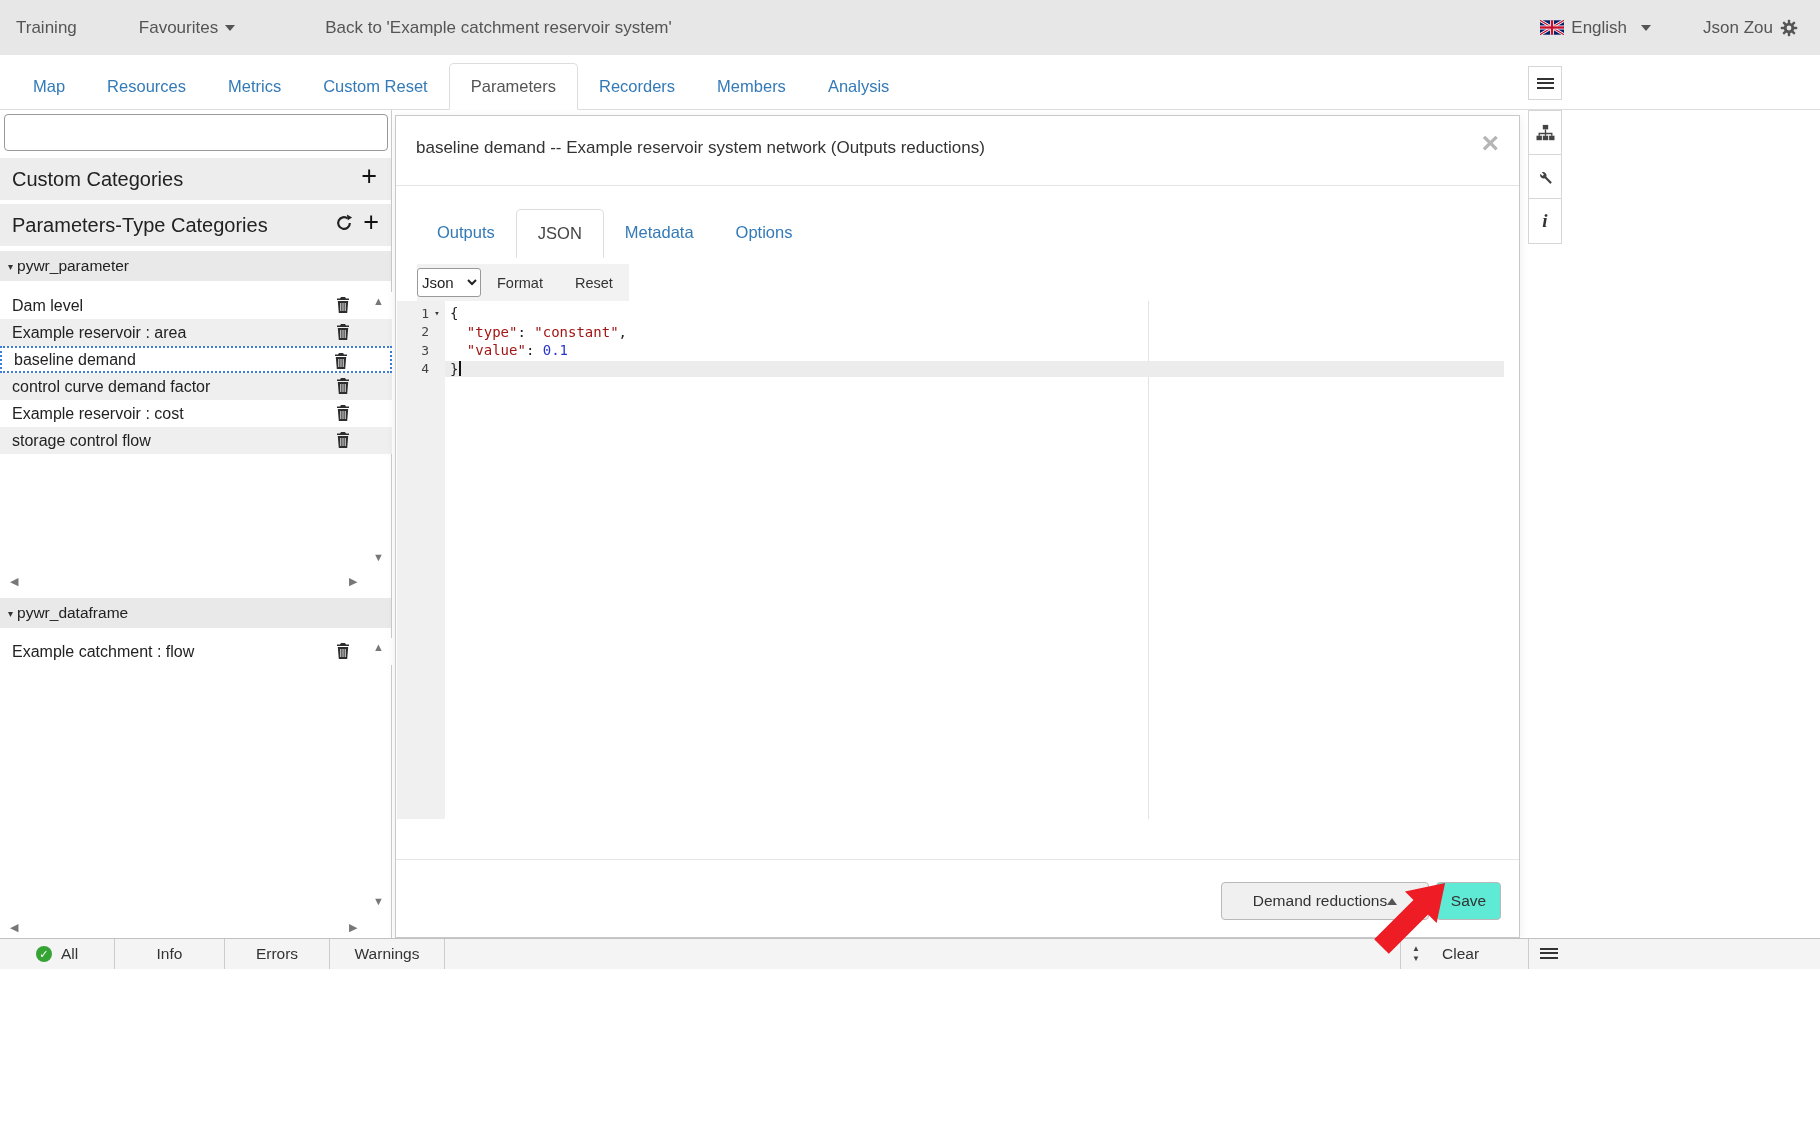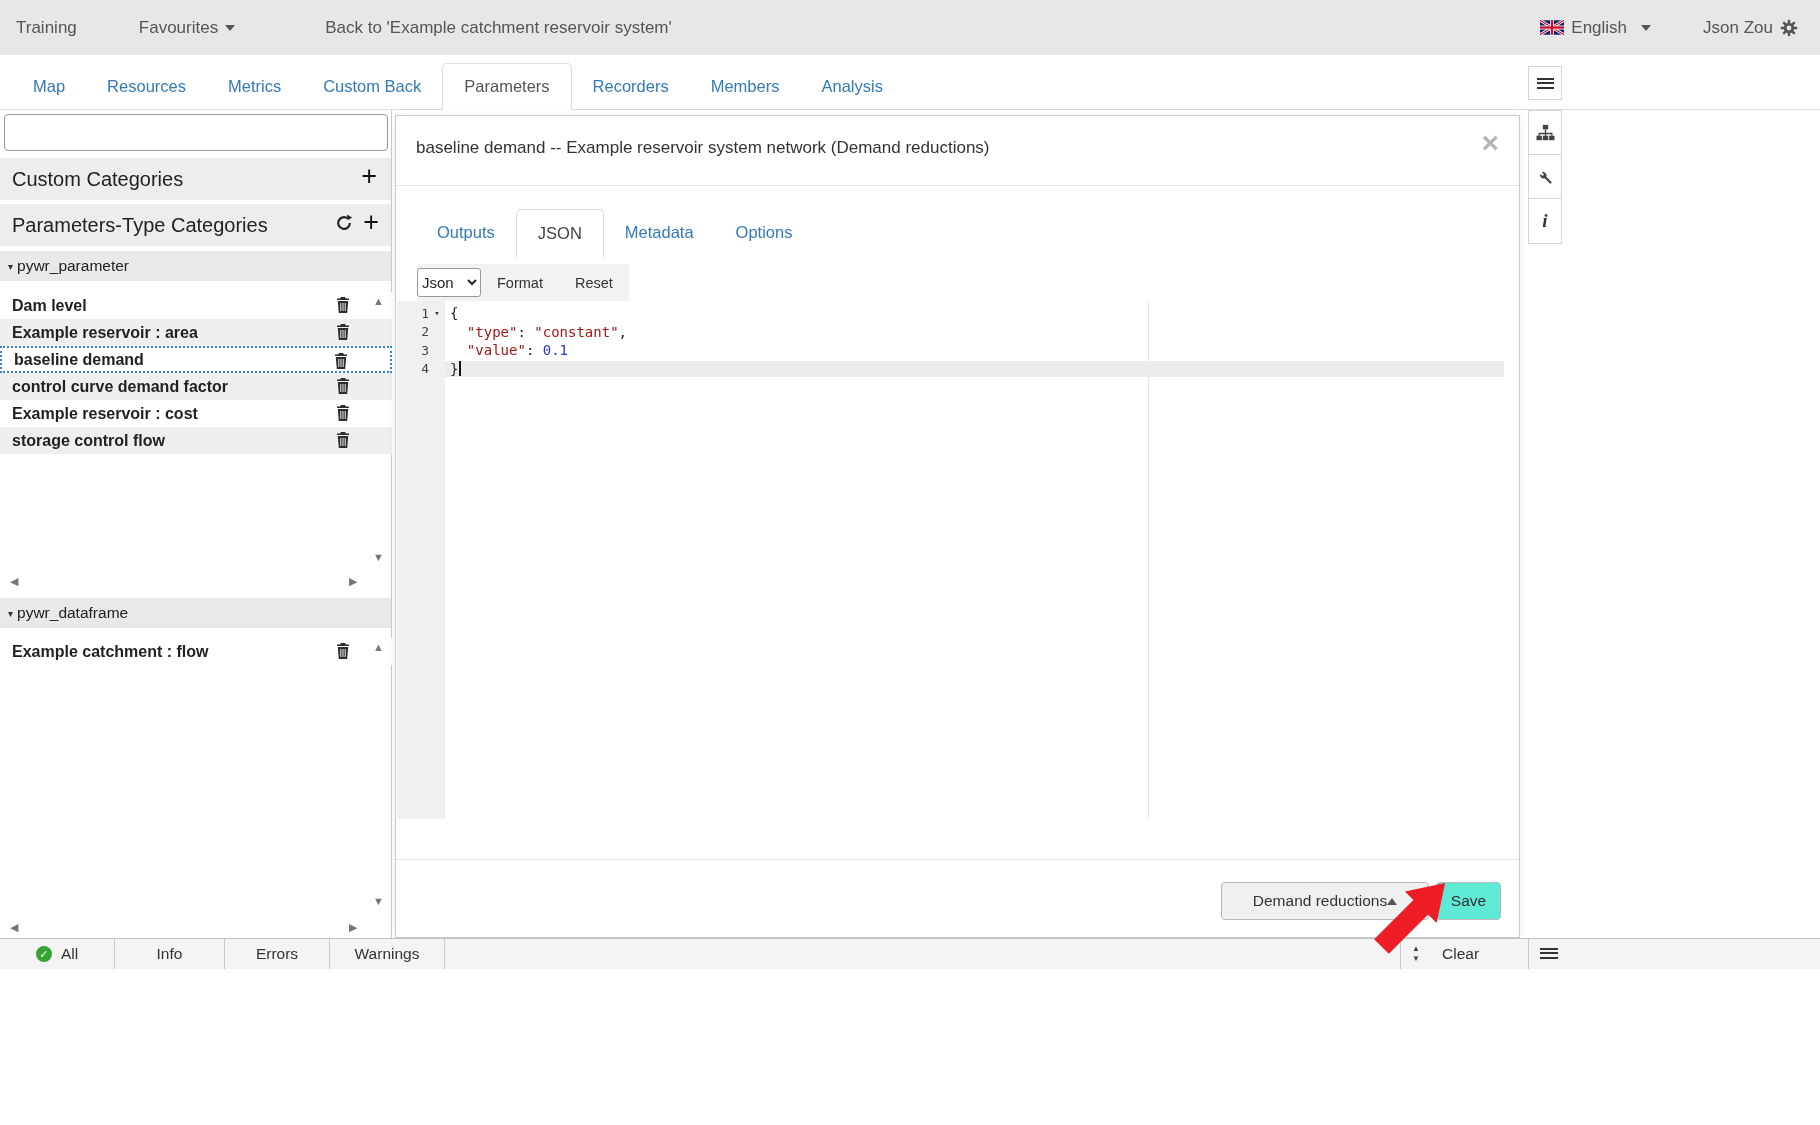--- a/index.html
+++ b/index.html
@@ -55,21 +55,21 @@
   .hbtn { position:absolute; cursor:pointer; color:#111; }
   .plusbtn { font-size:27px; line-height:1; font-weight:400; top:5px; }
   .sb-h1 .plusbtn { right:14px; }
   .sb-h2 .plusbtn { right:12px; }
   .refbtn { right:38px; top:10px; }
   .grp-header { position:absolute; left:0; width:100%; height:30px; background:#e9e9e9;
     display:flex; align-items:center; padding-left:8px; font-size:15.5px; color:#222;
     cursor:pointer; gap:4px; }
   .grp1 { top:141px; } .grp2 { top:488px; }
   .gcaret { font-size:10px; color:#333; }
-  .plist { position:absolute; left:0; width:392px;font-weight:bold; }
+  .plist { position:absolute; left:0; width:392px; }
   .list1 { top:182px; } .list2 { top:528px; }
   .prow { height:27px; display:flex; align-items:center; padding-left:12px;
     font-size:16px; color:#222; position:relative; cursor:pointer; background:#fff; }
   .list1 .prow:nth-child(even) { background:#efefef; }
   .prow.selected { border:2px dotted var(--selection_border,#3b7dd8); background:#fff; }
   .trash { position:absolute; right:42px; top:5px; cursor:pointer; }
   .sarrow { position:absolute; color:#777; font-size:11px; cursor:pointer;
     line-height:1; user-select:none; }
 
   
@@ -189,21 +189,21 @@
           <circle cx="12" cy="12" r="3.2" fill="#e7e7e7"></circle>
         </svg>
       </span>
     </div>
   </header>
 
   <nav class="tabbar">
     <span class="tab">Map</span>
     <span class="tab">Resources</span>
     <span class="tab">Metrics</span>
-    <span class="tab">Custom Back</span>
+    <span class="tab">Custom Reset</span>
     <span class="tab active">Parameters</span>
     <span class="tab">Recorders</span>
     <span class="tab">Members</span>
     <span class="tab">Analysis</span>
   </nav>
 
   <div class="menu-toggle">
     <span class="bars">
         <span></span>
         <span></span>
@@ -336,21 +336,21 @@
     </div>
 
     <span class="sarrow" style="right:7px; top:532px;">▲</span>
     <span class="sarrow" style="right:7px; top:786px;">▼</span>
     <span class="sarrow" style="left:10px; top:812px;">◀</span>
     <span class="sarrow" style="left:349px; top:812px;">▶</span>
   </aside>
 
   <section class="dialog">
     <div class="dlg-header">
-      <span class="dlg-title">baseline demand -- Example reservoir system network (Demand reductions)</span>
+      <span class="dlg-title">baseline demand -- Example reservoir system network (Outputs reductions)</span>
       <span class="dlg-close">×</span>
     </div>
 
     <div class="dlg-tabs">
       <span class="dtab">Outputs</span>
       <span class="dtab active">JSON</span>
       <span class="dtab">Metadata</span>
       <span class="dtab">Options</span>
     </div>
 

